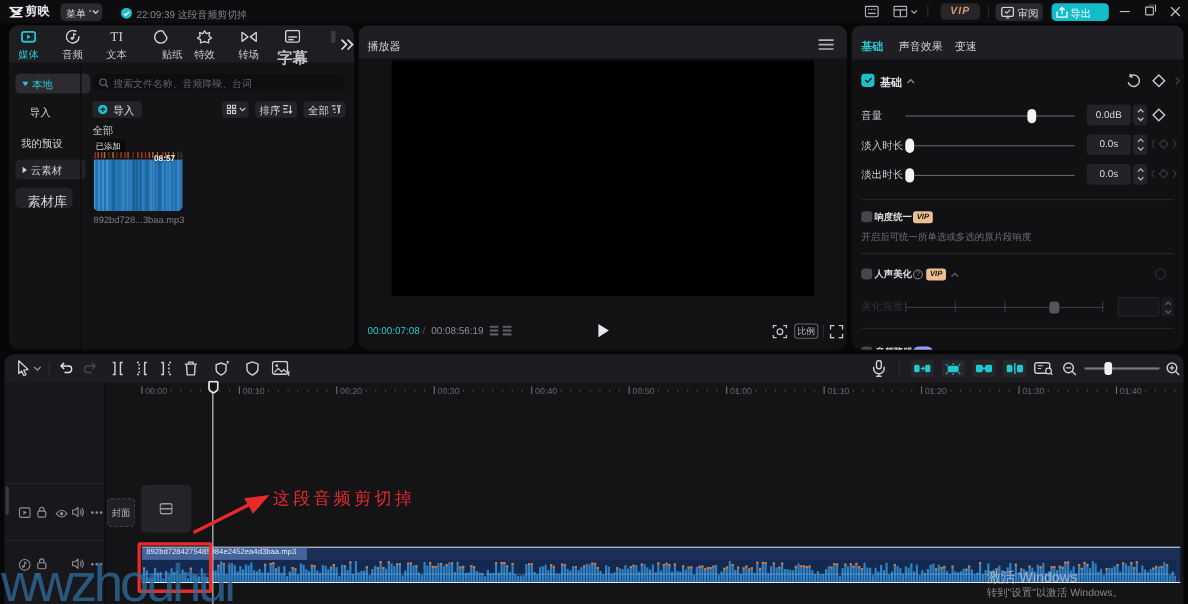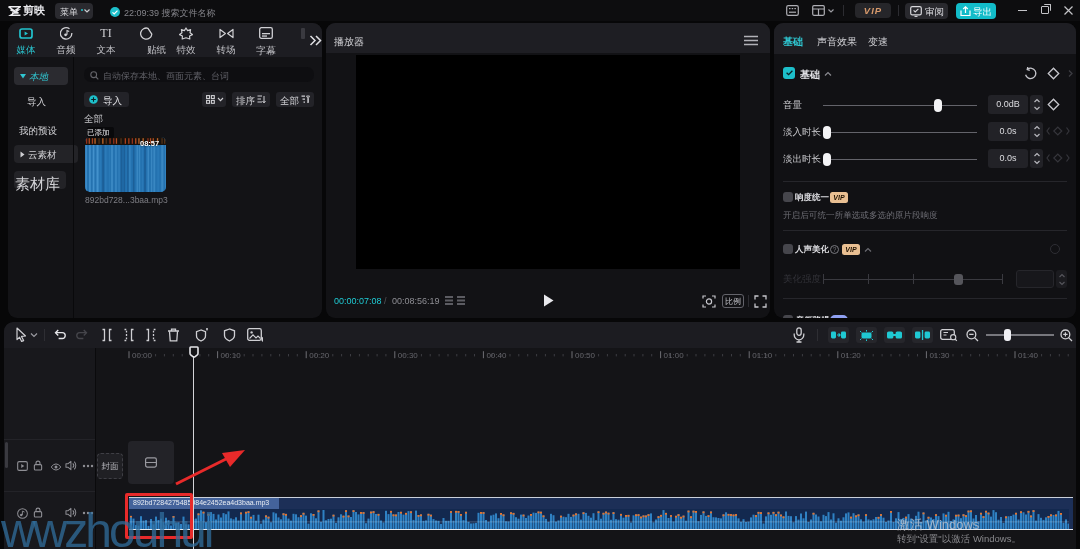--- a/index.html
+++ b/index.html
@@ -23,21 +23,21 @@
   <span class="abs" style="left:5px;top:3px;font-size:9px;color:#dcdce0;">菜单</span>
   <span class="abs" style="left:25.5px;top:5.5px;width:2.5px;height:2.5px;border-radius:50%;background:#23c3cd;"></span>
   <svg class="abs" style="left:28px;top:5px" width="8" height="6" viewBox="0 0 8 6">
         <path d="M1.5 1.5 L4 4 L6.5 1.5" stroke="#c9c9cd" stroke-width="1.2" fill="none"></path>
       </svg>
 </div>
 <div class="abs" style="left:110px;top:7px;width:10px;height:10px;border-radius:50%;background:#1dbfca;"></div>
 <svg class="abs" style="left:112px;top:9.5px" width="6" height="5" viewBox="0 0 6 5">
       <path d="M0.5 2.4 L2.2 4 L5.5 0.6" stroke="#fff" stroke-width="1.2" fill="none"></path>
     </svg>
-<div class="abs" style="left:124px;top:6.5px;font-size:9px;color:#84848a;">22:09:39 搜索文件名称</div>
+<div class="abs" style="left:124px;top:6.5px;font-size:9px;color:#84848a;">22:09:39 这段音频剪切掉</div>
 
 <svg class="abs" style="left:786px;top:5px" width="13" height="11" viewBox="0 0 13 11">
       <rect x="0.7" y="0.7" width="11.6" height="9.6" rx="1.6" fill="none" stroke="#aeaeb4" stroke-width="1.2"></rect>
       <rect x="3" y="6.6" width="7" height="1.2" fill="#aeaeb4"></rect>
       <rect x="3" y="3" width="1.5" height="1.2" fill="#aeaeb4"></rect>
       <rect x="5.7" y="3" width="1.5" height="1.2" fill="#aeaeb4"></rect>
       <rect x="8.4" y="3" width="1.5" height="1.2" fill="#aeaeb4"></rect>
     </svg>
 <svg class="abs" style="left:812px;top:5px" width="13" height="11" viewBox="0 0 13 11">
       <rect x="0.7" y="0.7" width="11.6" height="9.6" rx="1.2" fill="none" stroke="#aeaeb4" stroke-width="1.2"></rect>
@@ -50,21 +50,21 @@
 <div class="abs" style="left:898px;top:5px;width:1px;height:11px;background:#2c2c31;"></div>
 <div class="abs" style="left:855px;top:3px;width:36px;height:15px;background:#26262a;border-radius:4px;text-align:center;font-size:9.5px;font-weight:bold;color:#d89a6c;letter-spacing:1px;line-height:15px;font-style:italic;">VIP</div>
 <div class="abs" style="left:905px;top:2.5px;width:43px;height:16.5px;background:#29292e;border-radius:4px;">
   <svg class="abs" style="left:5px;top:3px" width="12" height="11" viewBox="0 0 12 11">
         <rect x="0.7" y="0.7" width="10.6" height="8.2" rx="1.6" fill="none" stroke="#d8d8dc" stroke-width="1.2"></rect>
         <path d="M3.6 4.4 L5.2 6 L8.4 2.8" stroke="#d8d8dc" stroke-width="1.1" fill="none"></path>
         <path d="M4.5 10.4 H7.5" stroke="#d8d8dc" stroke-width="1.1"></path>
       </svg>
   <span class="abs" style="left:20px;top:3.5px;font-size:9.5px;color:#dcdce0;">审阅</span>
 </div>
-<div class="abs" style="left:956px;top:2.5px;width:40px;height:16.5px;background:#12bcc9;border-radius:4px;text-decoration:underline;">
+<div class="abs" style="left:956px;top:2.5px;width:52px;height:16.5px;background:#12bcc9;border-radius:4px;text-decoration:underline;">
   <svg class="abs" style="left:4px;top:3px" width="11" height="11" viewBox="0 0 11 11">
         <path d="M1 4.5 V9.5 H10 V4.5" fill="none" stroke="#fff" stroke-width="1.2"></path>
         <path d="M5.5 7 V1 M3.2 3 L5.5 0.8 L7.8 3" stroke="#fff" stroke-width="1.2" fill="none"></path>
       </svg>
   <span class="abs" style="left:17px;top:3.5px;font-size:9.5px;color:#fbffff;">导出</span>
 </div>
 <div class="abs" style="left:1018px;top:10px;width:9px;height:1.4px;background:#c4c4c8;"></div>
 <div class="abs" style="left:1041px;top:6px;width:8px;height:8px;border:1.2px solid #c4c4c8;border-radius:1px;"></div>
 <div class="abs" style="left:1044px;top:4px;width:7px;height:7px;border-top:1.2px solid #c4c4c8;border-right:1.2px solid #c4c4c8;border-radius:1px;"></div>
 <svg class="abs" style="left:1063px;top:5px" width="11" height="11" viewBox="0 0 11 11">
@@ -72,21 +72,21 @@
     </svg>
 
 <div class="panel" style="left:8px;top:23px;width:314px;height:295px;background:#131316;">
   <div class="strip" style="height:34px;background:#1d1d22;"></div>
   <div class="abs" style="left:-2px;top:21px;width:40px;text-align:center;font-size:9.5px;color:#2bc5d0;">媒体</div>
       <div class="abs" style="left:38px;top:21px;width:40px;text-align:center;font-size:9.5px;color:#c3c3c8;">音频</div>
       <div class="abs" style="left:78px;top:21px;width:40px;text-align:center;font-size:9.5px;color:#c3c3c8;">文本</div>
       <div class="abs" style="left:118px;top:21px;width:40px;text-align:right;font-size:9.5px;color:#c3c3c8;">贴纸</div>
       <div class="abs" style="left:158px;top:21px;width:40px;text-align:center;font-size:9.5px;color:#c3c3c8;">特效</div>
       <div class="abs" style="left:198px;top:21px;width:40px;text-align:center;font-size:9.5px;color:#c3c3c8;">转场</div>
-      <div class="abs" style="left:238px;top:21px;width:40px;text-align:center;font-size:10px;color:#c3c3c8;">字幕</div>
+      <div class="abs" style="left:238px;top:21px;width:40px;text-align:center;font-size:14px;color:#c3c3c8;font-weight:bold;">字幕</div>
       <svg class="abs" style="left:11px;top:5px" width="14" height="11" viewBox="0 0 14 11">
         <rect x="1" y="1" width="12" height="9" rx="2" fill="none" stroke="#22c3ce" stroke-width="1.7"></rect>
         <path d="M5.6 3.4 L9 5.5 L5.6 7.6 Z" fill="#22c3ce"></path>
       </svg>
       <svg class="abs" style="left:52px;top:4px" width="13" height="13" viewBox="0 0 13 13">
         <path d="M9.5 1.8 A5.7 5.7 0 1 0 11.8 6" fill="none" stroke="#d0d0d4" stroke-width="1.3"></path>
         <circle cx="5.6" cy="7.8" r="1.4" fill="#d0d0d4"></circle>
         <path d="M7 7.8 V3.6 L9.2 4.6" stroke="#d0d0d4" stroke-width="1.1" fill="none"></path>
       </svg>
       <div class="abs" style="left:87px;top:3px;width:22px;text-align:center;font-size:12px;font-family:'Liberation Serif',serif;color:#d0d0d4;">TI</div>
@@ -102,45 +102,45 @@
       <svg class="abs" style="left:251px;top:4px" width="14" height="12" viewBox="0 0 14 12">
         <rect x="0.7" y="0.7" width="12.6" height="10.6" rx="1.6" fill="none" stroke="#d0d0d4" stroke-width="1.3"></rect>
         <rect x="3" y="6" width="8" height="1.3" fill="#d0d0d4"></rect>
         <rect x="3" y="8.4" width="5" height="1.3" fill="#d0d0d4"></rect>
       </svg>
       <div class="abs" style="left:293px;top:5px;width:4px;height:11px;background:#3a3a40;border-radius:1px;"></div>
       <svg class="abs" style="left:301px;top:12px" width="13" height="11" viewBox="0 0 13 11">
         <path d="M1.5 1 L6 5.5 L1.5 10 M7 1 L11.5 5.5 L7 10" fill="none" stroke="#e0e0e4" stroke-width="1.5"></path>
       </svg>
 
-  <div class="abs" style="left:6px;top:44px;width:54px;height:18px;background:#2b2b30;border-radius:4px;font-style:italic;">
+  <div class="abs" style="left:6px;top:44px;width:68px;height:18px;background:#2b2b30;border-radius:4px;">
     <svg class="abs" style="left:6px;top:7px" width="6" height="5" viewBox="0 0 6 5">
           <path d="M0 0 L6 0 L3 4.5 Z" fill="#30c7d2"></path>
         </svg>
     <span class="abs" style="left:15px;top:3.5px;font-size:9.5px;color:#30c7d2;">本地</span>
   </div>
   <div class="abs" style="left:19px;top:73px;font-size:9.5px;color:#d4d4d8;">导入</div>
   <div class="abs" style="left:11px;top:102px;font-size:9.5px;color:#d4d4d8;">我的预设</div>
   <div class="abs" style="left:6px;top:122px;width:64px;height:18px;background:#232327;border-radius:4px;">
     <svg class="abs" style="left:6px;top:5.5px" width="5" height="7" viewBox="0 0 5 7">
           <path d="M0.5 0.5 L4.5 3.5 L0.5 6.5 Z" fill="#cfcfd3"></path>
         </svg>
     <span class="abs" style="left:14px;top:3.5px;font-size:9.5px;color:#d4d4d8;">云素材</span>
   </div>
   <div class="abs" style="left:6px;top:148px;width:52px;height:18px;background:#232327;border-radius:4px;">
-    <span class="abs" style="left:1px;top:3.5px;font-size:15px;color:#d4d4d8;">素材库</span>
+    <span class="abs" style="left:11px;top:3.5px;font-size:12px;color:#d4d4d8;">素材库</span>
   </div>
   <div class="abs" style="left:65px;top:34px;width:1px;height:261px;background:#09090b;"></div>
 
   <div class="abs" style="left:76px;top:44px;width:230px;height:15px;background:#0e0e11;border-radius:7px;">
     <svg class="abs" style="left:6px;top:3.5px" width="9" height="9" viewBox="0 0 9 9">
           <circle cx="3.7" cy="3.7" r="2.9" fill="none" stroke="#64646a" stroke-width="1.1"></circle>
           <path d="M6 6 L8.3 8.3" stroke="#64646a" stroke-width="1.1"></path>
         </svg>
-    <span class="abs" style="left:19px;top:3px;font-size:9px;color:#606067;">自动保存本地、画面元素、台词</span>
+    <span class="abs" style="left:19px;top:3px;font-size:9px;color:#606067;">搜索文件名称、音频降噪、台词</span>
   </div>
 
   <div class="abs" style="left:76px;top:69px;width:45px;height:14.5px;background:#232328;border-radius:3px;">
     <svg class="abs" style="left:5px;top:2.7px" width="9" height="9" viewBox="0 0 9 9">
           <circle cx="4.5" cy="4.5" r="4.3" fill="#1dbfca"></circle>
           <path d="M4.5 2.2 V6.8 M2.2 4.5 H6.8" stroke="#0c2123" stroke-width="1.1"></path>
         </svg>
     <span class="abs" style="left:19px;top:2.5px;font-size:9.5px;color:#e2e2e6;">导入</span>
   </div>
   <div class="abs" style="left:194px;top:69px;width:24px;height:14.5px;background:#232328;border-radius:3px;">
@@ -1156,17 +1156,18 @@
 <div class="abs" style="left:193px;top:356px;width:1px;height:193px;background:#d4d4d8;"></div>
 <svg class="abs" style="left:188.5px;top:346px" width="10" height="12" viewBox="0 0 10 12">
       <path d="M1.8 1 H8.2 Q9 1 9 1.8 V7.2 Q9 8.4 8 9.2 L5.8 10.8 Q5 11.4 4.2 10.8 L2 9.2 Q1 8.4 1 7.2 V1.8 Q1 1 1.8 1 Z" fill="none" stroke="#e4e4e8" stroke-width="1.6"></path>
     </svg>
 
 <div class="abs" style="left:125px;top:493px;width:68px;height:46px;border:3px solid #e82a2a;border-radius:2px;"></div>
 <svg class="abs" style="left:170px;top:445px" width="80" height="45" viewBox="0 0 80 45">
       <path d="M6 39 L58 13" stroke="#e82a2a" stroke-width="3"></path>
       <path d="M75 5 L52 8 L60 22 Z" fill="#e82a2a"></path>
     </svg>
+<div class="abs" style="left:248px;top:443px;font-size:15.5px;color:#e32a2a;letter-spacing:3px;">这段音频剪切掉</div>
 <div class="abs" style="left:1px;top:503px;font-size:48px;color:rgba(48,110,158,0.74);letter-spacing:-3px;">wwzhouhui</div>
 <div class="abs" style="left:897px;top:516px;font-size:13px;color:rgba(205,205,210,0.72);">激活 Windows</div>
 <div class="abs" style="left:897px;top:533px;font-size:9.5px;color:rgba(205,205,210,0.62);">转到"设置"以激活 Windows。</div>
 
 </div>
 
 </body></html>

